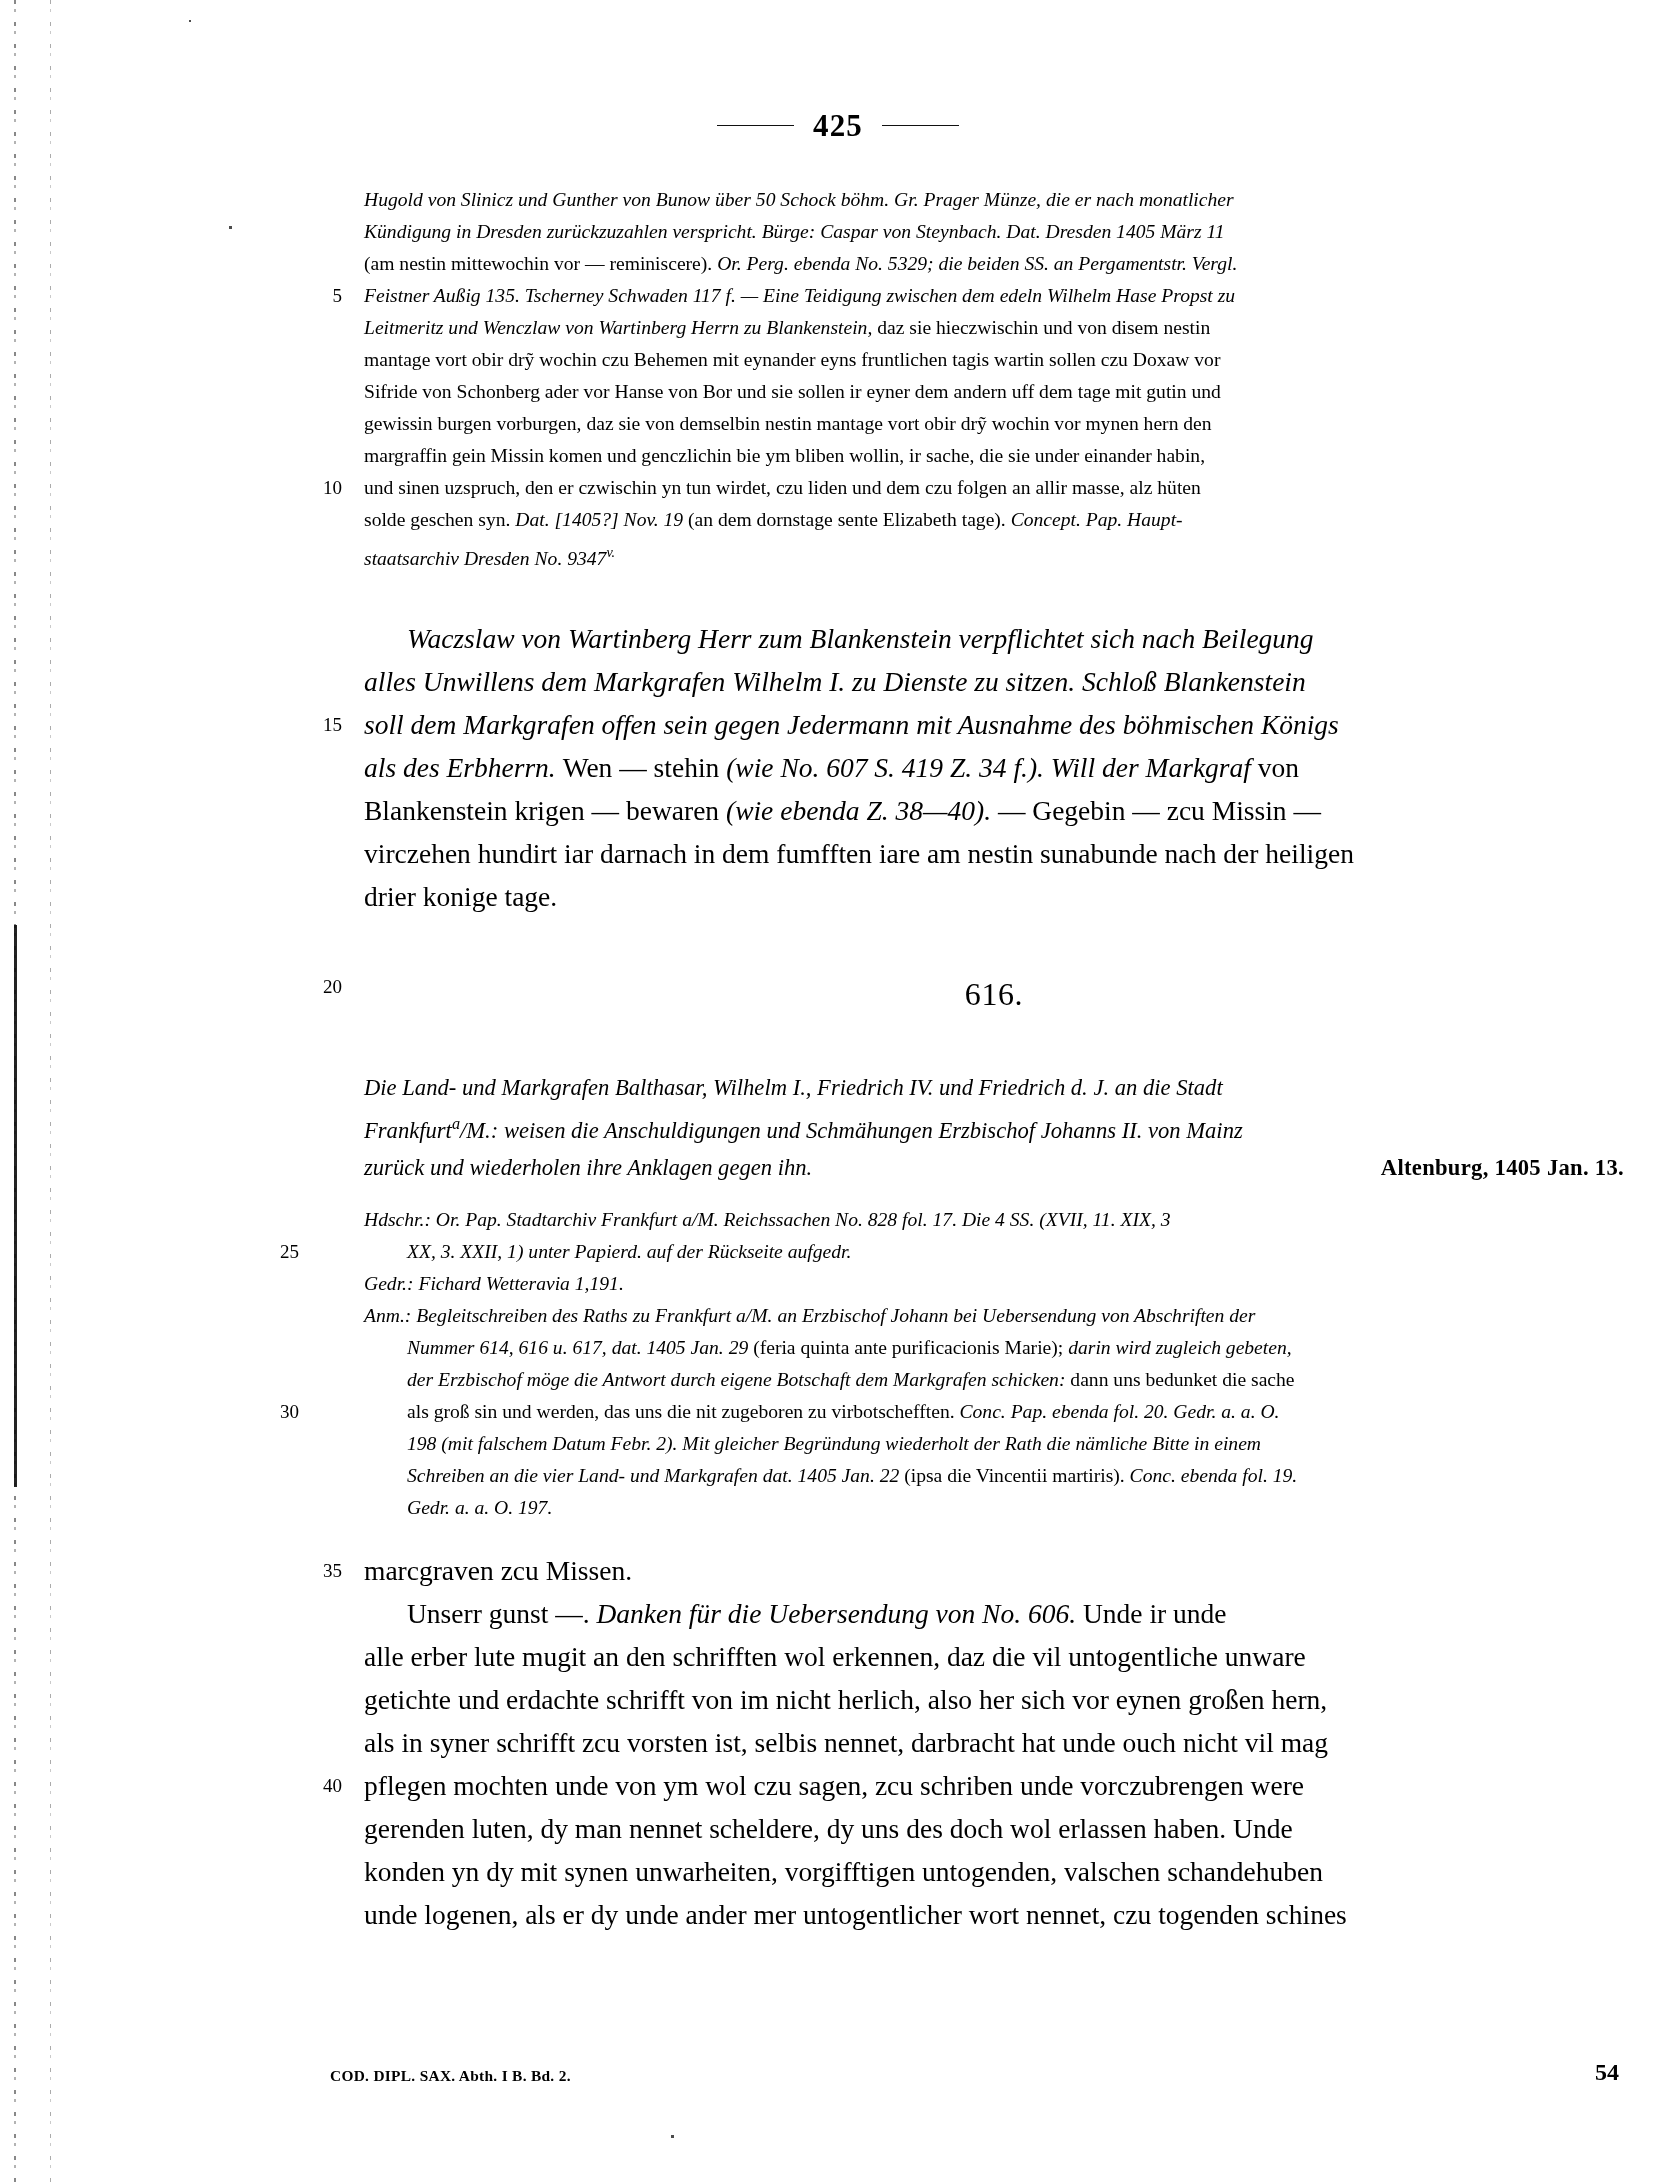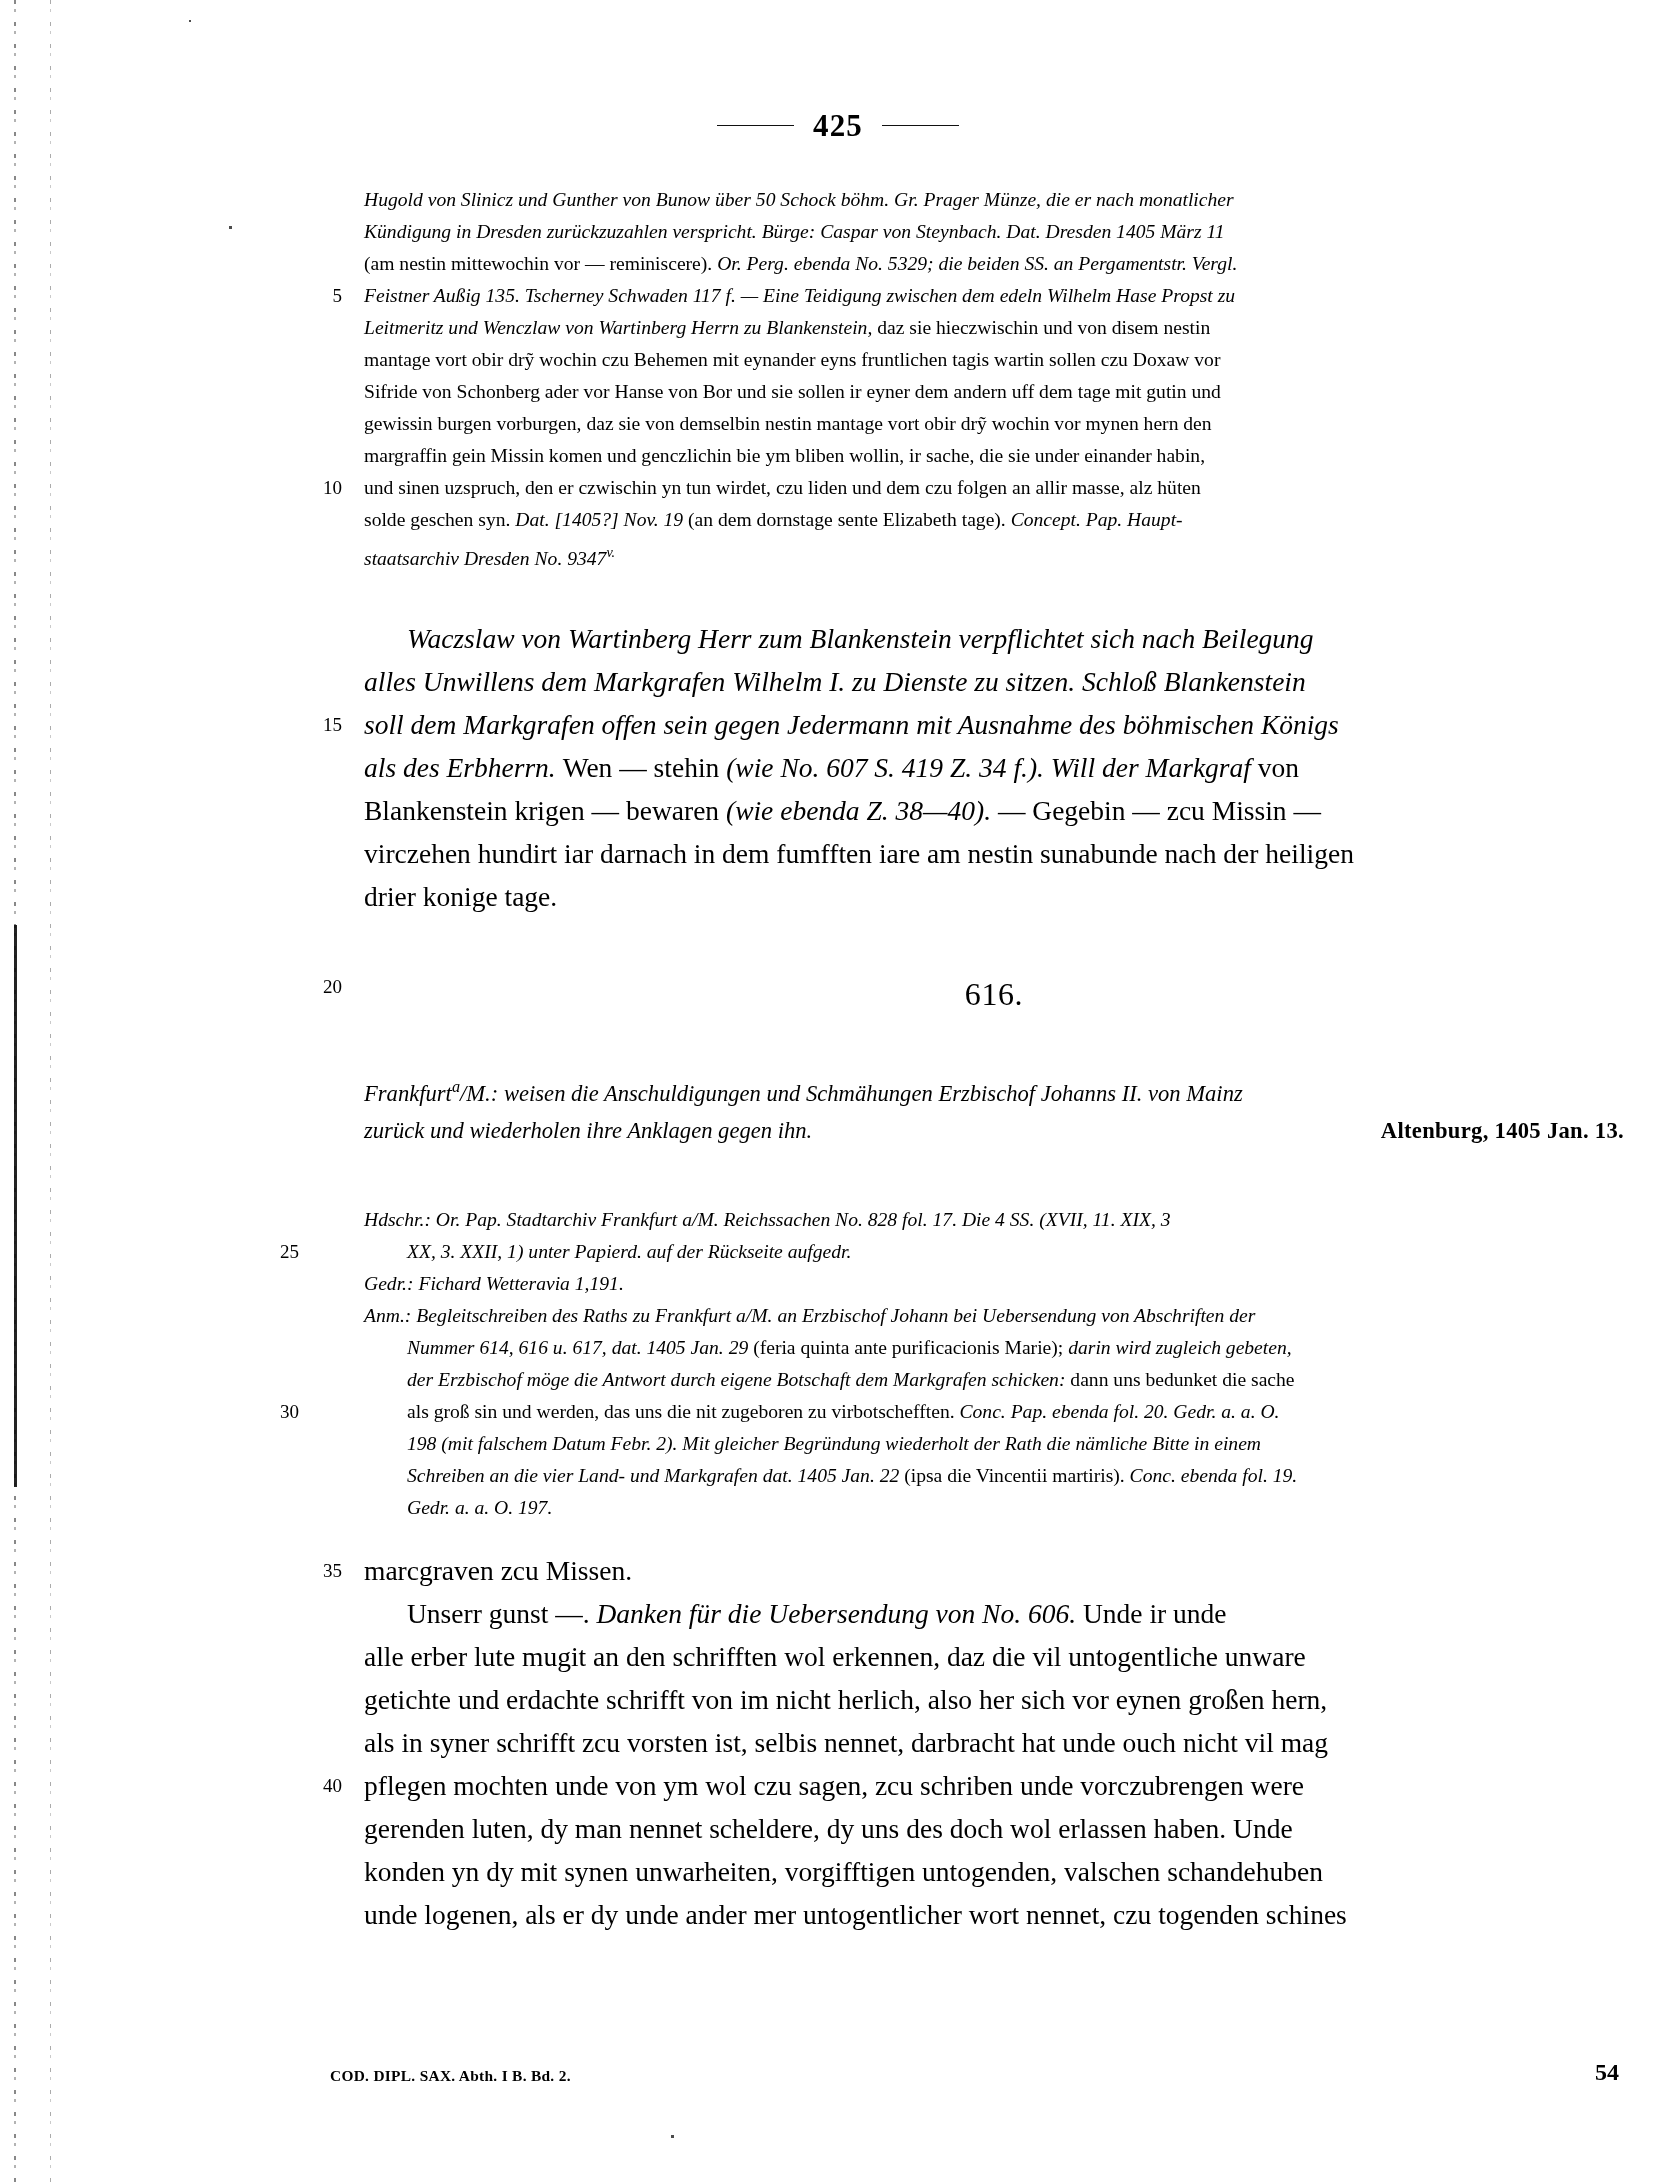--- a/index.html
+++ b/index.html
@@ -269,20 +269,23 @@
 
     <div class="block" style="top:976px;">
       <div class="line" style="height:44px;">
         <span class="ln">20</span>
         <span class="section-no">616.</span>
       </div>
     </div>
 
     <div class="block petit" style="top:1069px; font-size:22.6px; line-height:37px;">
       <div class="line">
+        <span>Die Land- und Markgrafen Balthasar, Wilhelm I., Friedrich IV. und Friedrich d. J. an die Stadt</span>
+      </div>
+      <div class="line">
         <span>Frankfurt</span><span class="sup">a</span><span>/M.: weisen die Anschuldigungen und Schmähungen Erzbischof Johanns II. von Mainz</span>
       </div>
       <div class="line">
         <span>zurück und wiederholen ihre Anklagen gegen ihn.</span>
         <span class="bold-date" style="position:absolute; right:0; top:0;">Altenburg, 1405 Jan. 13.</span>
       </div>
     </div>
 
     <div class="block petit" style="top:1204px; left:364px; width:1238px;">
 

